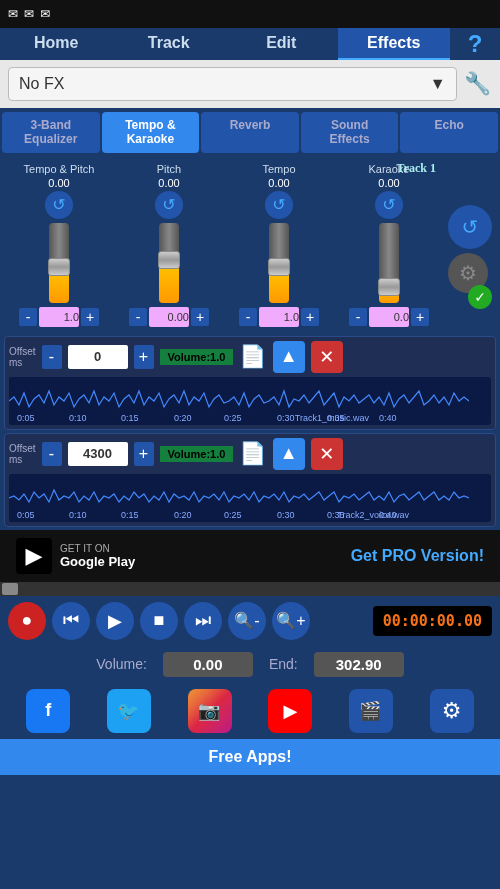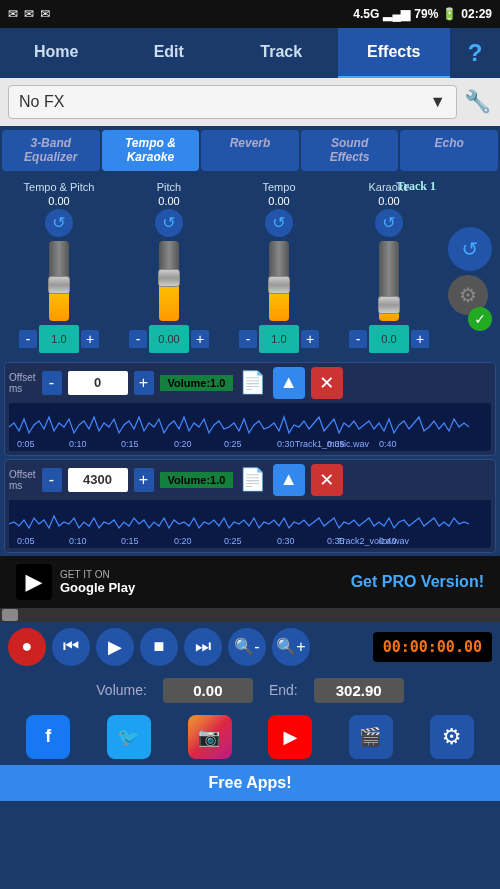--- a/index.html
+++ b/index.html
@@ -23,21 +23,21 @@
       font-size: 12px;
       color: white;
     }
     .status-left { display: flex; gap: 6px; align-items: center; }
     .status-right { display: flex; gap: 4px; align-items: center; font-weight: bold; }
 
     
     .nav-tabs {
       display: flex;
       background: #1a3a6b;
-      height: 50px;
+      height: 32px;
     }
     .nav-tab {
       flex: 1;
       display: flex;
       align-items: center;
       justify-content: center;
       font-size: 16px;
       font-weight: bold;
       color: #cde;
       cursor: pointer;
@@ -87,21 +87,20 @@
       color: #555;
       cursor: pointer;
     }
 
     
     .effect-tabs {
       display: flex;
       background: #1a3a6b;
       padding: 4px 2px;
       gap: 2px;
-      font-style: italic;
     }
     .effect-tab {
       flex: 1;
       background: #2255aa;
       color: #aac;
       font-size: 12px;
       font-weight: bold;
       text-align: center;
       padding: 6px 2px;
       border-radius: 4px;
@@ -203,26 +202,26 @@
       color: white;
       border-radius: 2px;
       display: flex;
       align-items: center;
       justify-content: center;
       font-size: 14px;
       cursor: pointer;
     }
     .num-input {
       width: 40px;
-      height: 28px;
-      background: #14b8a6;
+      height: 20px;
+      background: #f0abfc;
       color: #333;
       border: none;
       border-radius: 2px;
-      text-align: center;
+      text-align: right;
       font-size: 11px;
     }
     .mixer-side {
       width: 52px;
       display: flex;
       flex-direction: column;
       align-items: center;
       justify-content: center;
       gap: 4px;
       padding: 2px;
@@ -502,33 +501,26 @@
   </style>
 </head>
 <body>
 
 <div class="status-bar">
   <div class="status-left">
     <span>✉</span>
     <span>✉</span>
     <span>✉</span>
   </div>
-  <div class="status-right">
-    <span>4.5G</span>
-    <span>▂▄▆</span>
-    <span>79%</span>
-    <span>🔋</span>
-    <span>02:29</span>
-  </div>
 </div>
 
 <div class="nav-tabs">
   <div class="nav-tab">Home</div>
+  <div class="nav-tab">Track</div>
   <div class="nav-tab">Edit</div>
-  <div class="nav-tab">Track</div>
   <div class="nav-tab active">Effects</div>
   <div class="help-btn">?</div>
 </div>
 
 <div class="fx-row">
   <div class="fx-select">
     <span>No FX</span>
     <span>▼</span>
   </div>
   <div class="fx-wrench">🔧</div>

